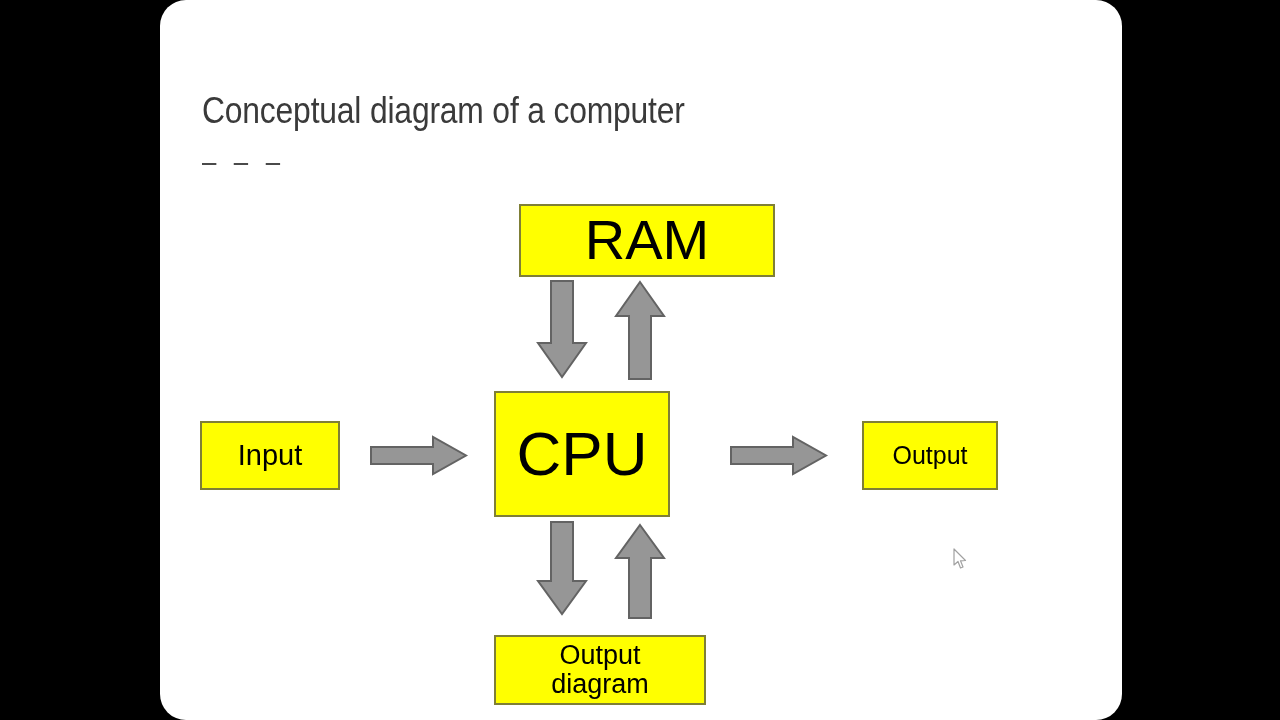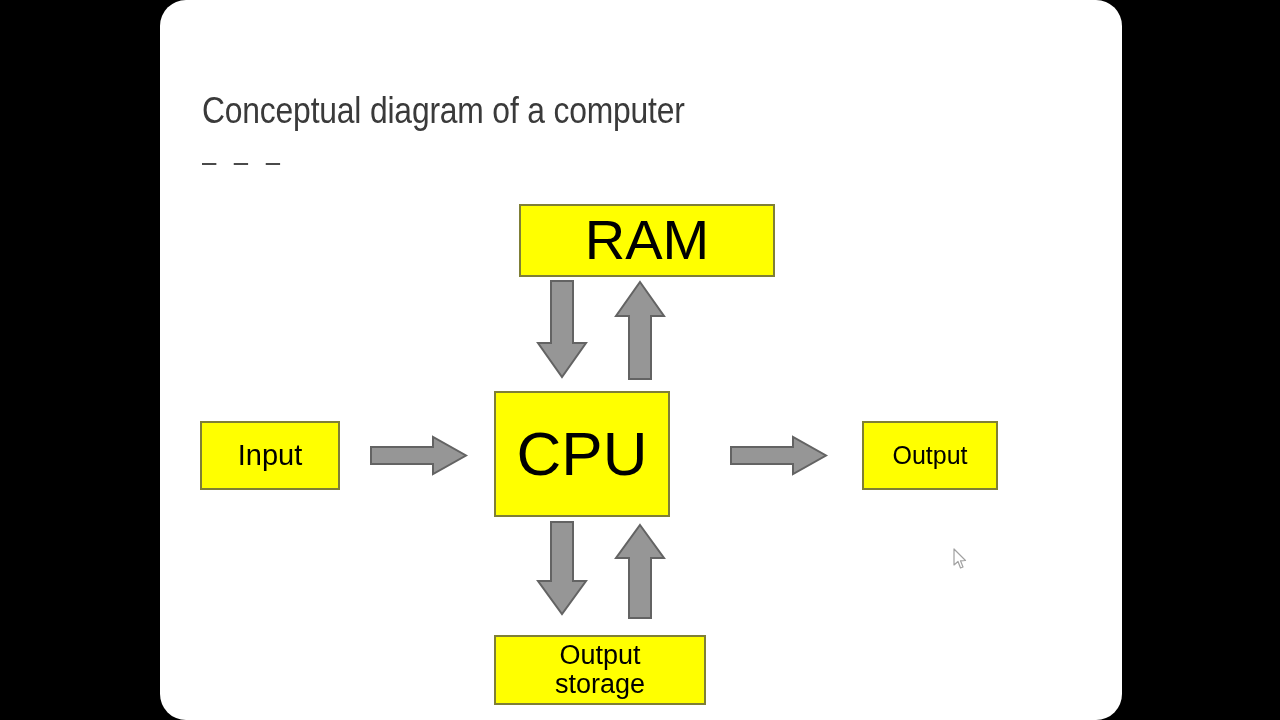--- a/index.html
+++ b/index.html
@@ -210,21 +210,21 @@
     </div>
 
     <div class="arrow" id="arrow-backing-to-cpu-up">
       <svg width="50" height="95" viewBox="0 0 50 95">
         <polygon class="arrow-shape" points="25,1 49,34 36,34 36,94 14,94 14,34 1,34"></polygon>
       </svg>
     </div>
 
     <div class="box" id="box-backing">
       <span>Output</span>
-      <span>storage</span>
+      <span>diagram</span>
     </div>
 
     <div id="mouse-cursor">
       <svg width="16" height="22" viewBox="0 0 16 22">
         <polygon points="1,1 1,17 5,13.5 7.5,20 10,19 7.5,12.8 12.5,12.5" fill="#ffffff" stroke="#555555" stroke-width="1.2" stroke-linejoin="round"></polygon>
       </svg>
     </div>
 
   </div>
 </div>

